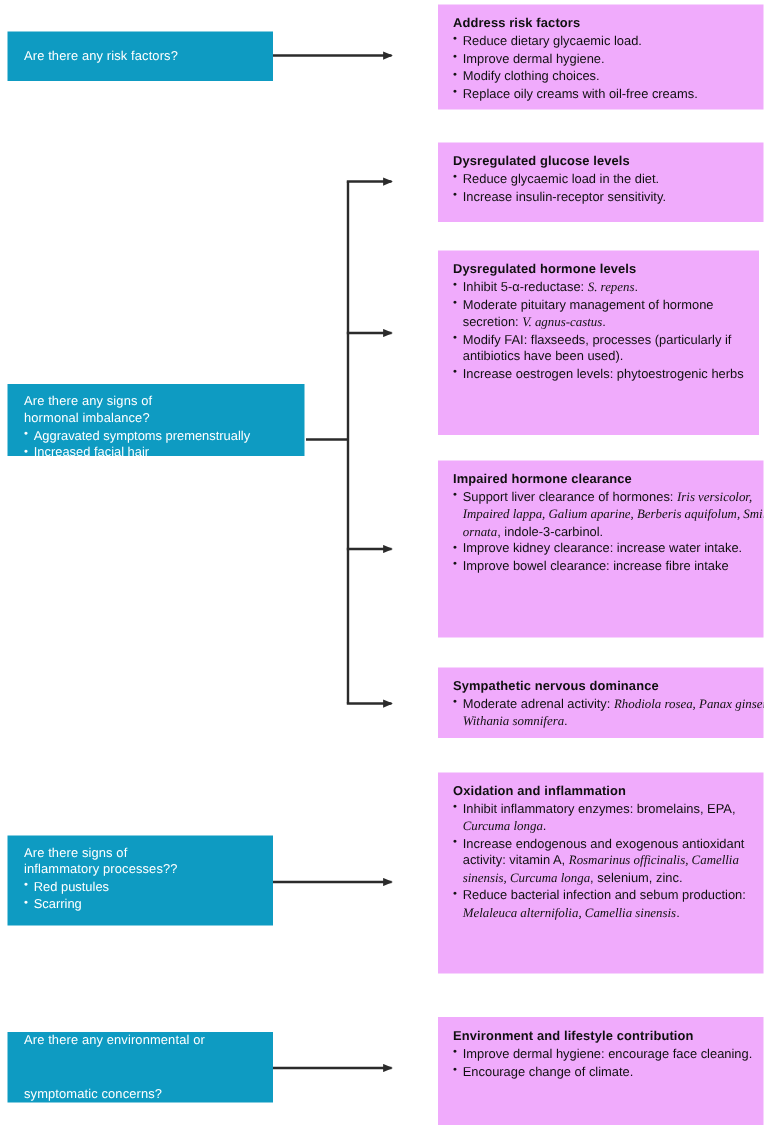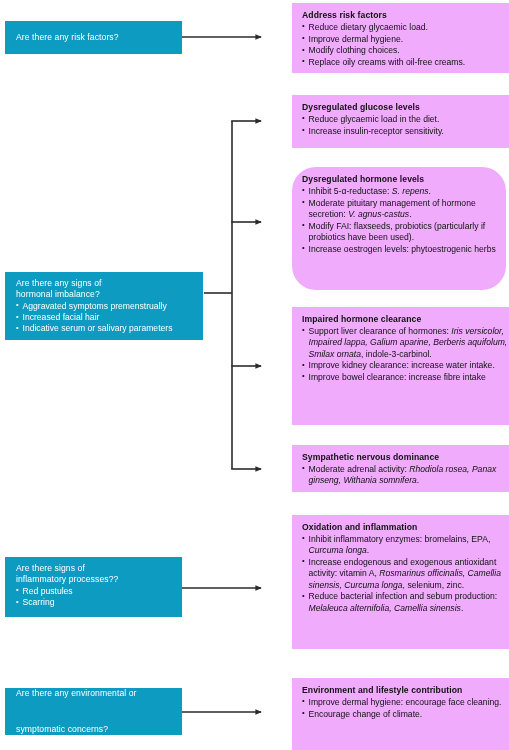--- a/index.html
+++ b/index.html
@@ -80,21 +80,21 @@
     padding-left: 6.5px;
     margin-top: 0.2px;
   }
   .abox ul li:before {
     content: "\2022";
     position: absolute;
     left: 0;
     top: -0.5px;
     font-size: 7.5px;
   }
-  .it { font-style: italic; }
+  .it { font-style: italic; font-family: Liberation Serif, serif; }
 
   svg.connectors {
     position: absolute;
     left: 0; top: 0;
     width: 509px;
     height: 750px;
     z-index: 1;
     pointer-events: none;
   }
 </style>
@@ -121,21 +121,21 @@
 
     <line x1="182" y1="588" x2="261" y2="588" stroke="#2b2b2b" stroke-width="1.6" marker-end="url(#arrowhead)"></line>
 
     <line x1="182" y1="712" x2="261" y2="712" stroke="#2b2b2b" stroke-width="1.6" marker-end="url(#arrowhead)"></line>
   </svg>
 
   <div class="qbox" style="left:5px; top:21px; width:177px; height:33px; display:flex; align-items:center;">
     <span class="qtitle">Are there any risk factors?</span>
   </div>
 
-  <div class="qbox" style="left:5px; top:272px; width:198px; height:68px;">
+  <div class="qbox" style="left:5px; top:256px; width:198px; height:48px;">
     <span class="qtitle">Are there any signs of</span>
     <span class="qtitle">hormonal imbalance?</span>
     <ul>
       <li>Aggravated symptoms premenstrually</li>
       <li>Increased facial hair</li>
       <li>Indicative serum or salivary parameters</li>
     </ul>
   </div>
 
   <div class="qbox" style="left:5px; top:557px; width:177px; height:60px;">
@@ -163,26 +163,26 @@
   </div>
 
   <div class="abox" style="left:268px; top:95px; width:241px; height:53px;">
     <span class="atitle">Dysregulated glucose levels</span>
     <ul>
       <li>Reduce glycaemic load in the diet.</li>
       <li>Increase insulin-receptor sensitivity.</li>
     </ul>
   </div>
 
-  <div class="abox" style="left:268px; top:167px; width:214px; height:123px;border-radius:24px;">
+  <div class="abox" style="left:268px; top:167px; width:214px; height:123px;">
     <span class="atitle">Dysregulated hormone levels</span>
     <ul>
       <li>Inhibit 5-α-reductase: <span class="it">S. repens</span>.</li>
       <li>Moderate pituitary management of hormone secretion: <span class="it">V. agnus-castus</span>.</li>
-      <li>Modify FAI: flaxseeds, probiotics (particularly if probiotics have been used).</li>
+      <li>Modify FAI: flaxseeds, processes (particularly if antibiotics have been used).</li>
       <li>Increase oestrogen levels: phytoestrogenic herbs</li>
     </ul>
   </div>
 
   <div class="abox" style="left:268px; top:307px; width:241px; height:118px;">
     <span class="atitle">Impaired hormone clearance</span>
     <ul>
       <li>Support liver clearance of hormones: <span class="it">Iris versicolor, Impaired lappa, Galium aparine, Berberis aquifolum, Smilax ornata</span>, indole-3-carbinol.</li>
       <li>Improve kidney clearance: increase water intake.</li>
       <li>Improve bowel clearance: increase fibre intake</li>

